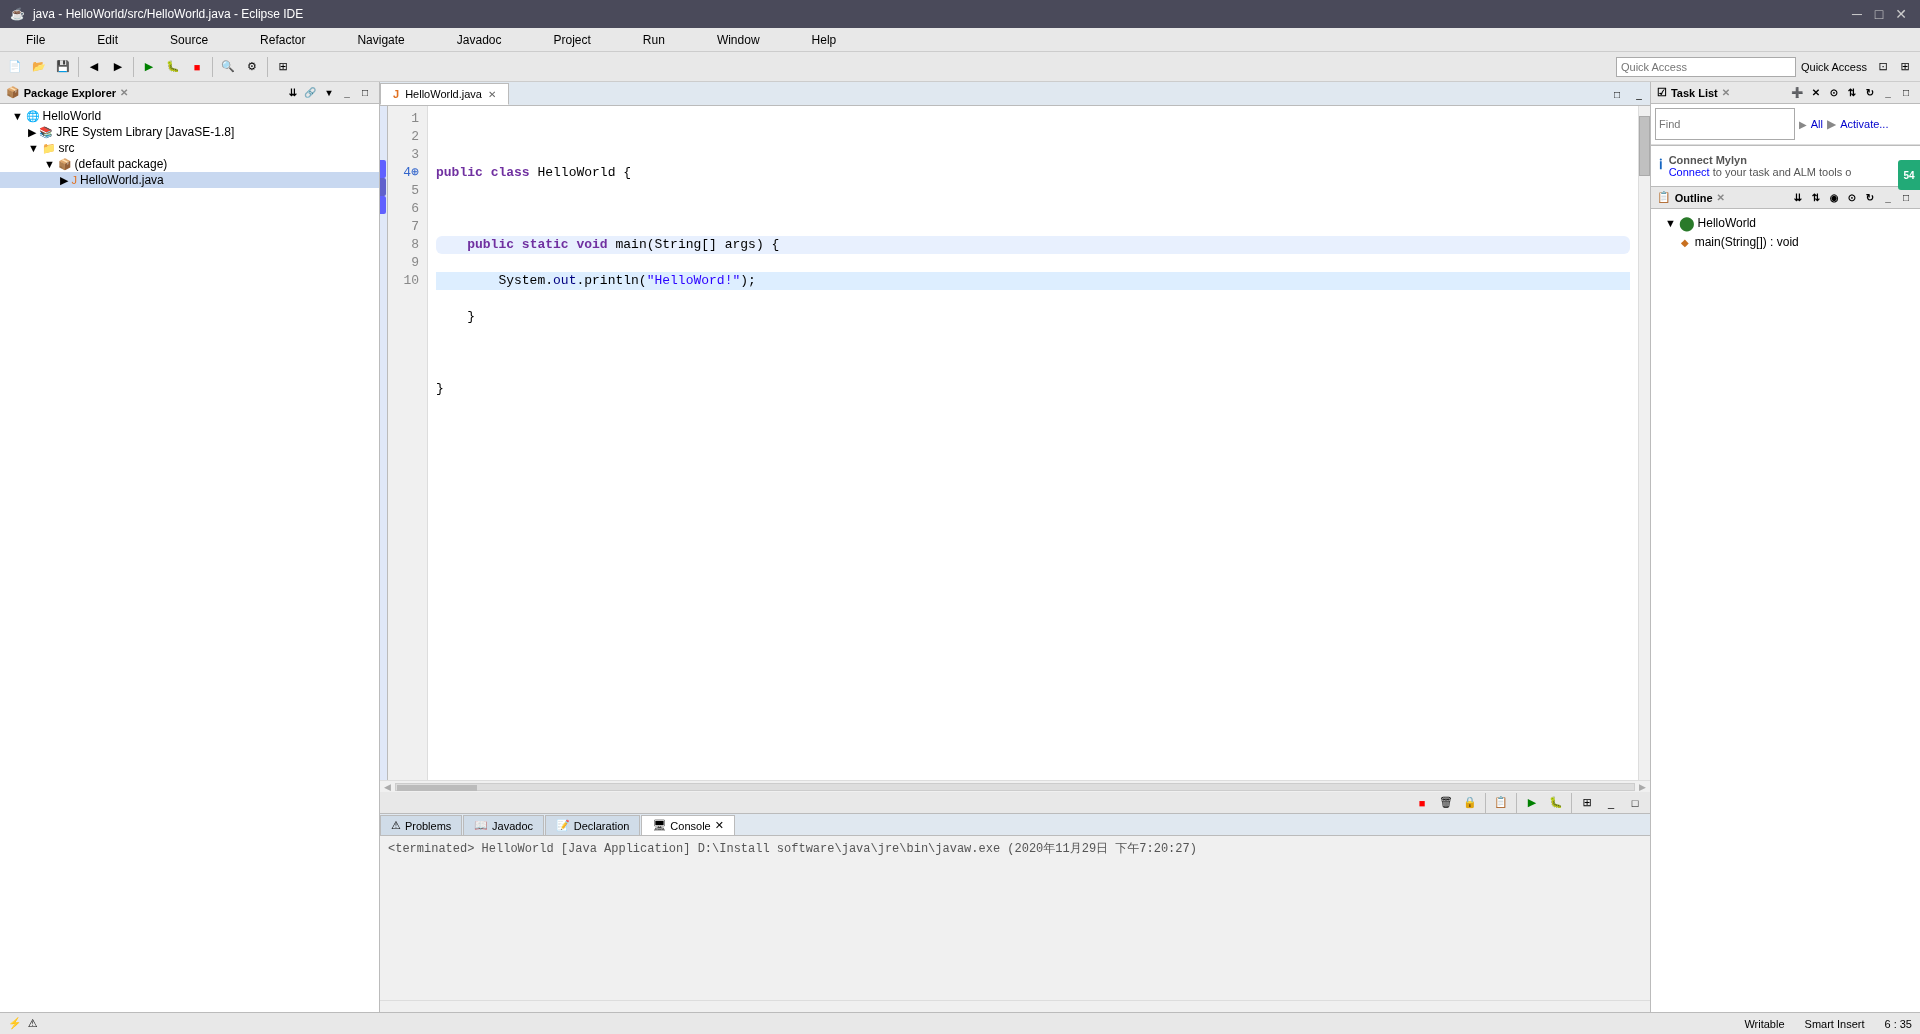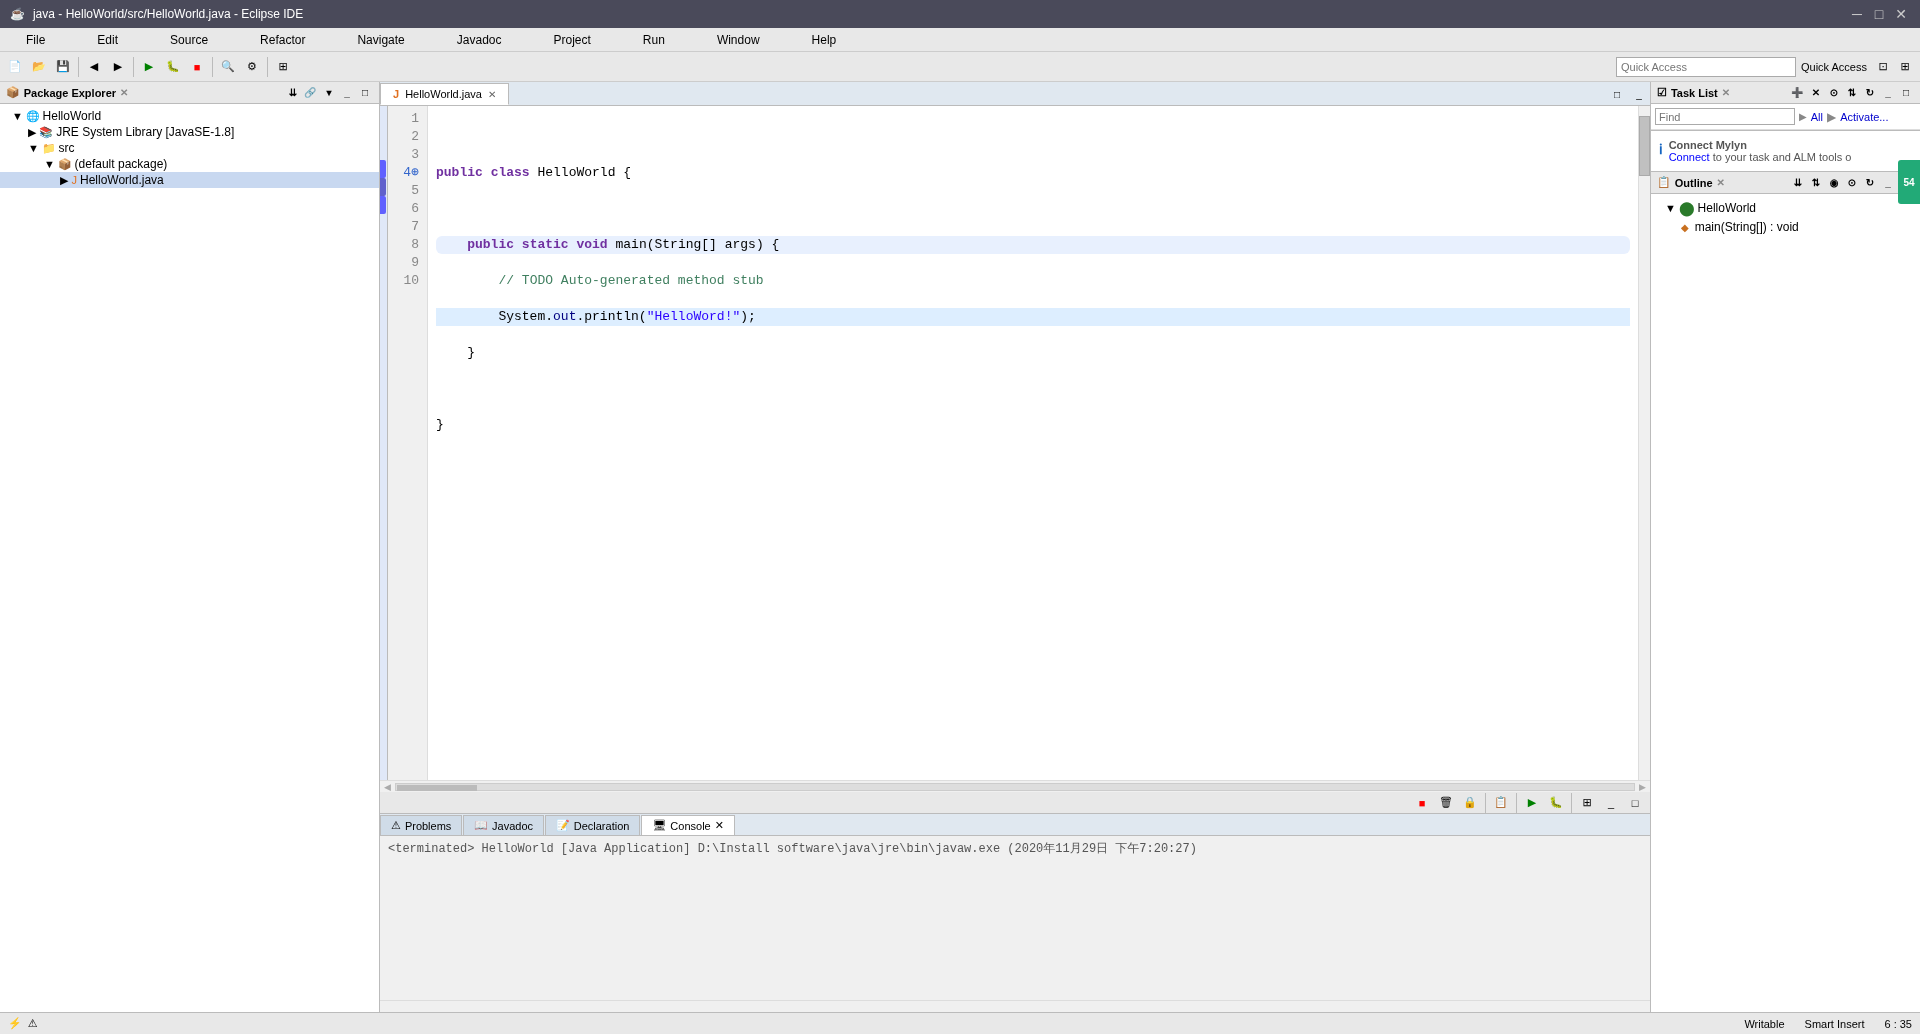--- a/index.html
+++ b/index.html
@@ -75,21 +75,21 @@
 
     
     #statusbar { background: #e8e8e8; border-top: 1px solid #bbb; height: 22px; display: flex; align-items: center; padding: 0 8px; font-size: 11px; justify-content: space-between; }
     #statusbar-right { display: flex; gap: 20px; }
 
     
     ::-webkit-scrollbar { width: 8px; height: 8px; }
     ::-webkit-scrollbar-track { background: #f0f0f0; }
     ::-webkit-scrollbar-thumb { background: #bbb; }
     .info-icon { color: #1565C0; font-size: 14px; font-weight: bold; }
-    .task-find { width: 140px; height: 17px; border: 1px solid #aaa; font-size: 11px; padding: 0 3px; }
+    .task-find { width: 140px; height: 32px; border: 1px solid #aaa; font-size: 11px; padding: 0 3px; }
     .task-link { color: #0000cc; text-decoration: none; font-size: 11px; }
 
     #editor-scrollbar-right { width: 12px; background: #f0f0f0; border-left: 1px solid #ddd; display: flex; flex-direction: column; }
     #editor-scroll-top { background: #c0c0c0; height: 60px; width: 100%; margin-top: 10px; border: 1px solid #aaa; }
 
     .bottom-area-wrap { display: flex; flex-direction: column; height: 220px; }
     .main-center { display: flex; flex-direction: column; flex: 1; }
   </style>
 </head>
 <body>
@@ -228,21 +228,20 @@
           <div>7</div>
           <div>8</div>
           <div>9</div>
           <div>10</div>
         </div>
         <div id="code-content">
 <div class="line"> </div>
 <div class="line"><span class="kw">public</span> <span class="kw">class</span> HelloWorld {</div>
 <div class="line"> </div>
 <div class="line highlight-line">    <span class="kw">public</span> <span class="kw">static</span> <span class="kw">void</span> main(String[] args) {</div>
-<div class="line">        <span class="comment">// TODO Auto-generated method stub</span></div>
 <div class="line cursor-line">        System.<span style="color:#000080;">out</span>.println(<span class="str">"HelloWord!"</span>);</div>
 <div class="line">    }</div>
 <div class="line"> </div>
 <div class="line">}</div>
 <div class="line"> </div>
         </div>
         <div id="editor-scrollbar-right">
           <div id="editor-scroll-top"></div>
         </div>
       </div>
@@ -364,21 +363,21 @@
         <div class="outline-item">
           <span class="tree-indent" style="width:24px;"></span>
           <span class="tree-icon">
             <span class="orange-dot">◆</span>
           </span>
           <span style="margin-left:3px;">main(String[]) : void</span>
         </div>
       </div>
     </div>
 
-    <div style="position:absolute;right:0;top:160px;width:22px;height:44px;background:#2a7;color:#fff;display:flex;align-items:center;justify-content:center;font-size:10px;font-weight:bold;cursor:pointer;border-radius:3px 0 0 3px;">54</div>
+    <div style="position:absolute;right:0;top:160px;width:22px;height:30px;background:#2a7;color:#fff;display:flex;align-items:center;justify-content:center;font-size:10px;font-weight:bold;cursor:pointer;border-radius:3px 0 0 3px;">54</div>
   </div>
 
 </div>
 
 <div id="statusbar">
   <div style="display:flex;align-items:center;gap:6px;">
     <span>⚡</span>
     <span>⚠</span>
   </div>
   <div id="statusbar-right">

